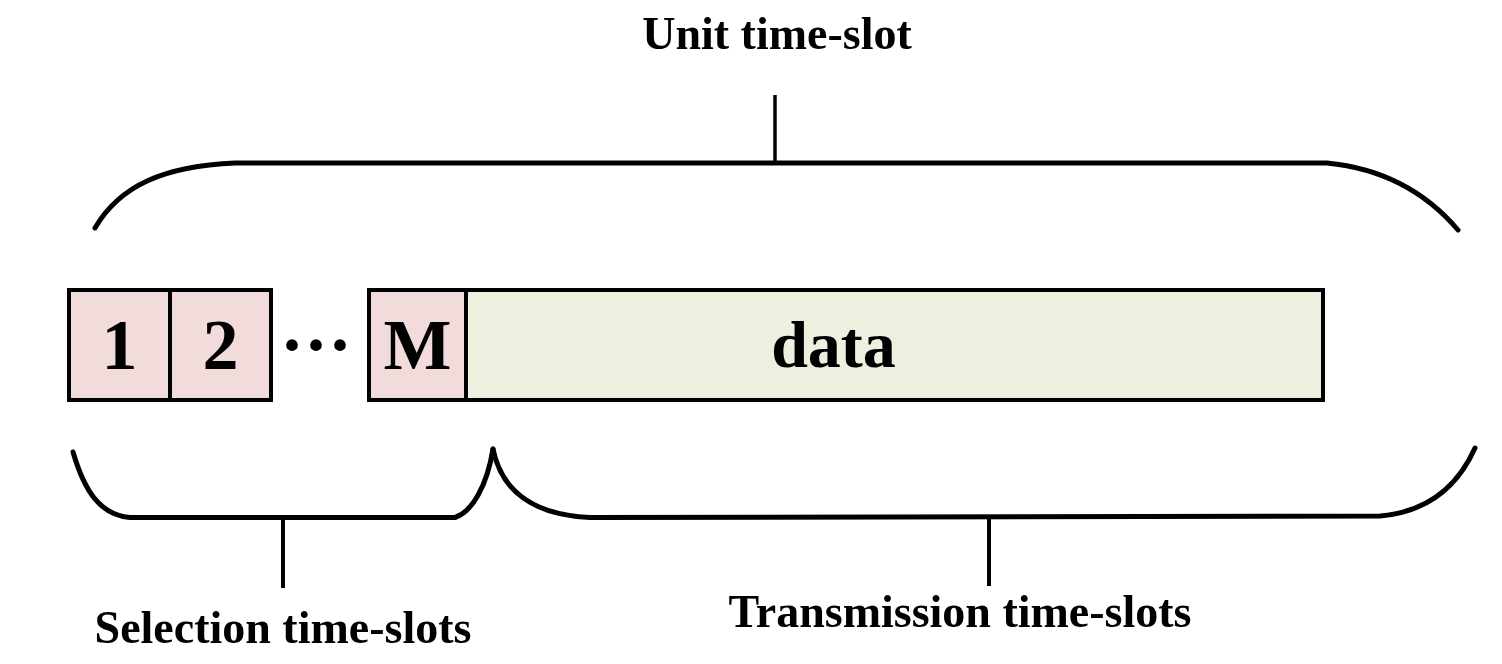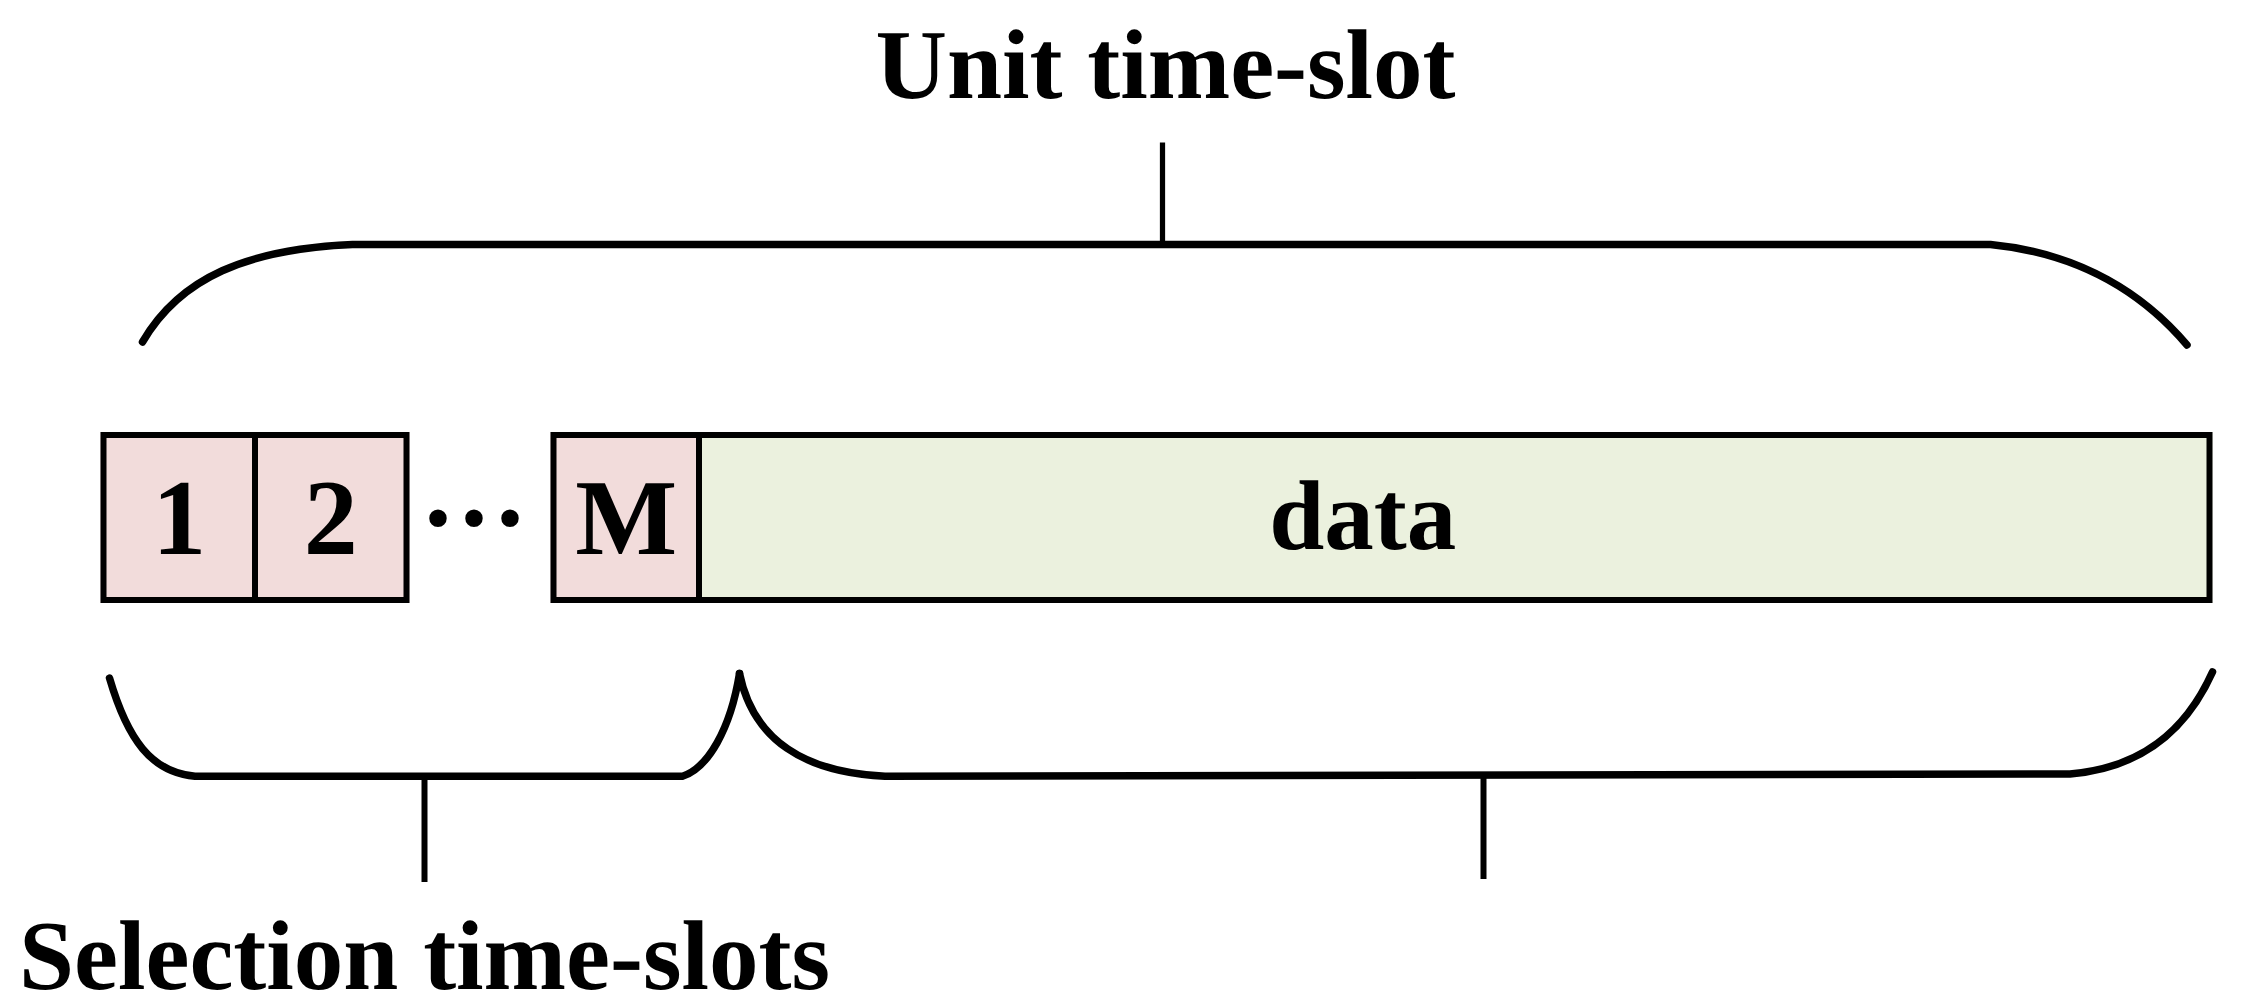--- a/index.html
+++ b/index.html
@@ -35,21 +35,21 @@
     stroke-width: 4;
     stroke-linecap: butt;
   }
   .tick-thin {
     stroke-width: 3.5;
   }
   .label {
     position: absolute;
     transform: translateX(-50%);
     font-weight: bold;
-    font-size: 66px;
+    font-size: 46px;
     line-height: 1;
     white-space: nowrap;
   }
   .box {
     position: absolute;
     top: 288px;
     height: 114px;
     box-sizing: border-box;
     border: 4px solid var(--stroke, #000000);
     display: flex;
@@ -112,20 +112,21 @@
   </div>
 
   <div class="ellipsis-zone">
     <span class="slot-text">···</span>
   </div>
 
   <div class="box slot-box" style="left:367px; width:101px;">
     <span class="slot-text">M</span>
   </div>
 
-  <div class="box data-box" style="left:464px; width:1011px;">
+  <div class="box data-box" style="left:464px; width:861px;">
     <span class="slot-text">data</span>
   </div>
 
   <div class="label" style="left:283px; top:589px;margin-top:16px;">Selection time-slots</div>
 
+  <div class="label" style="left:960px; top:589px;">Transmission time-slots</div>
 
 </div>
 
 </body></html>

